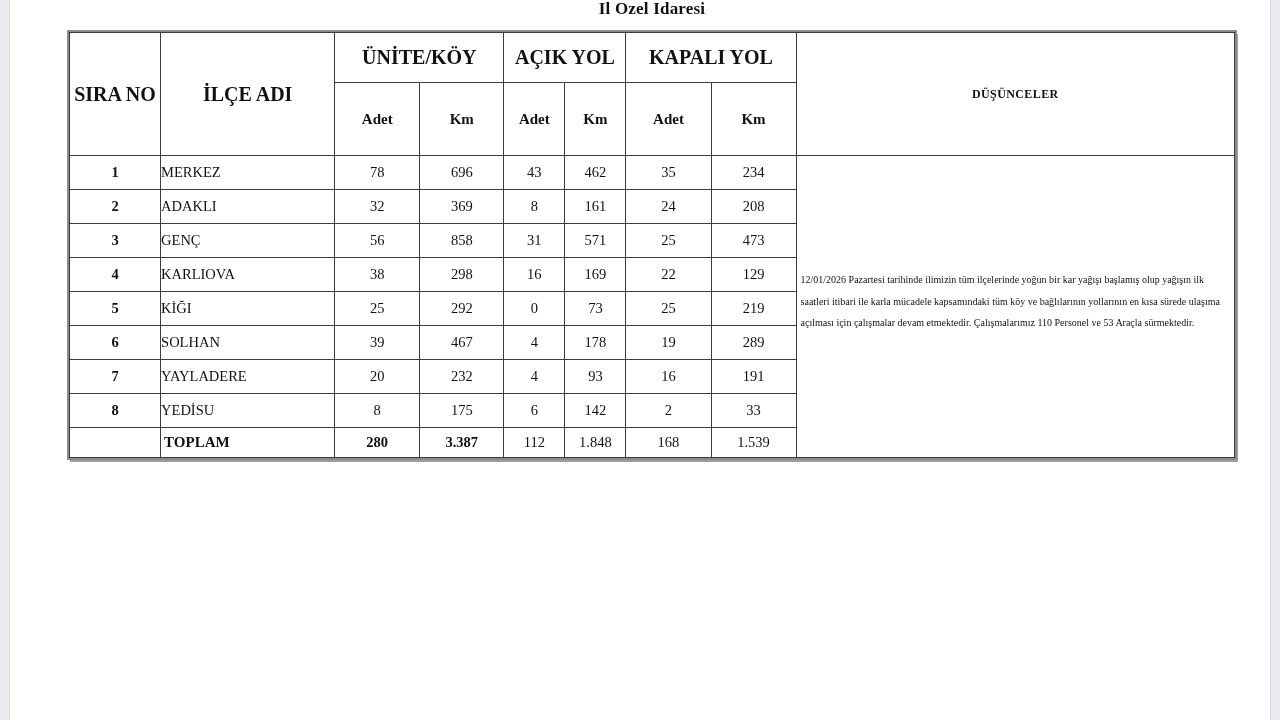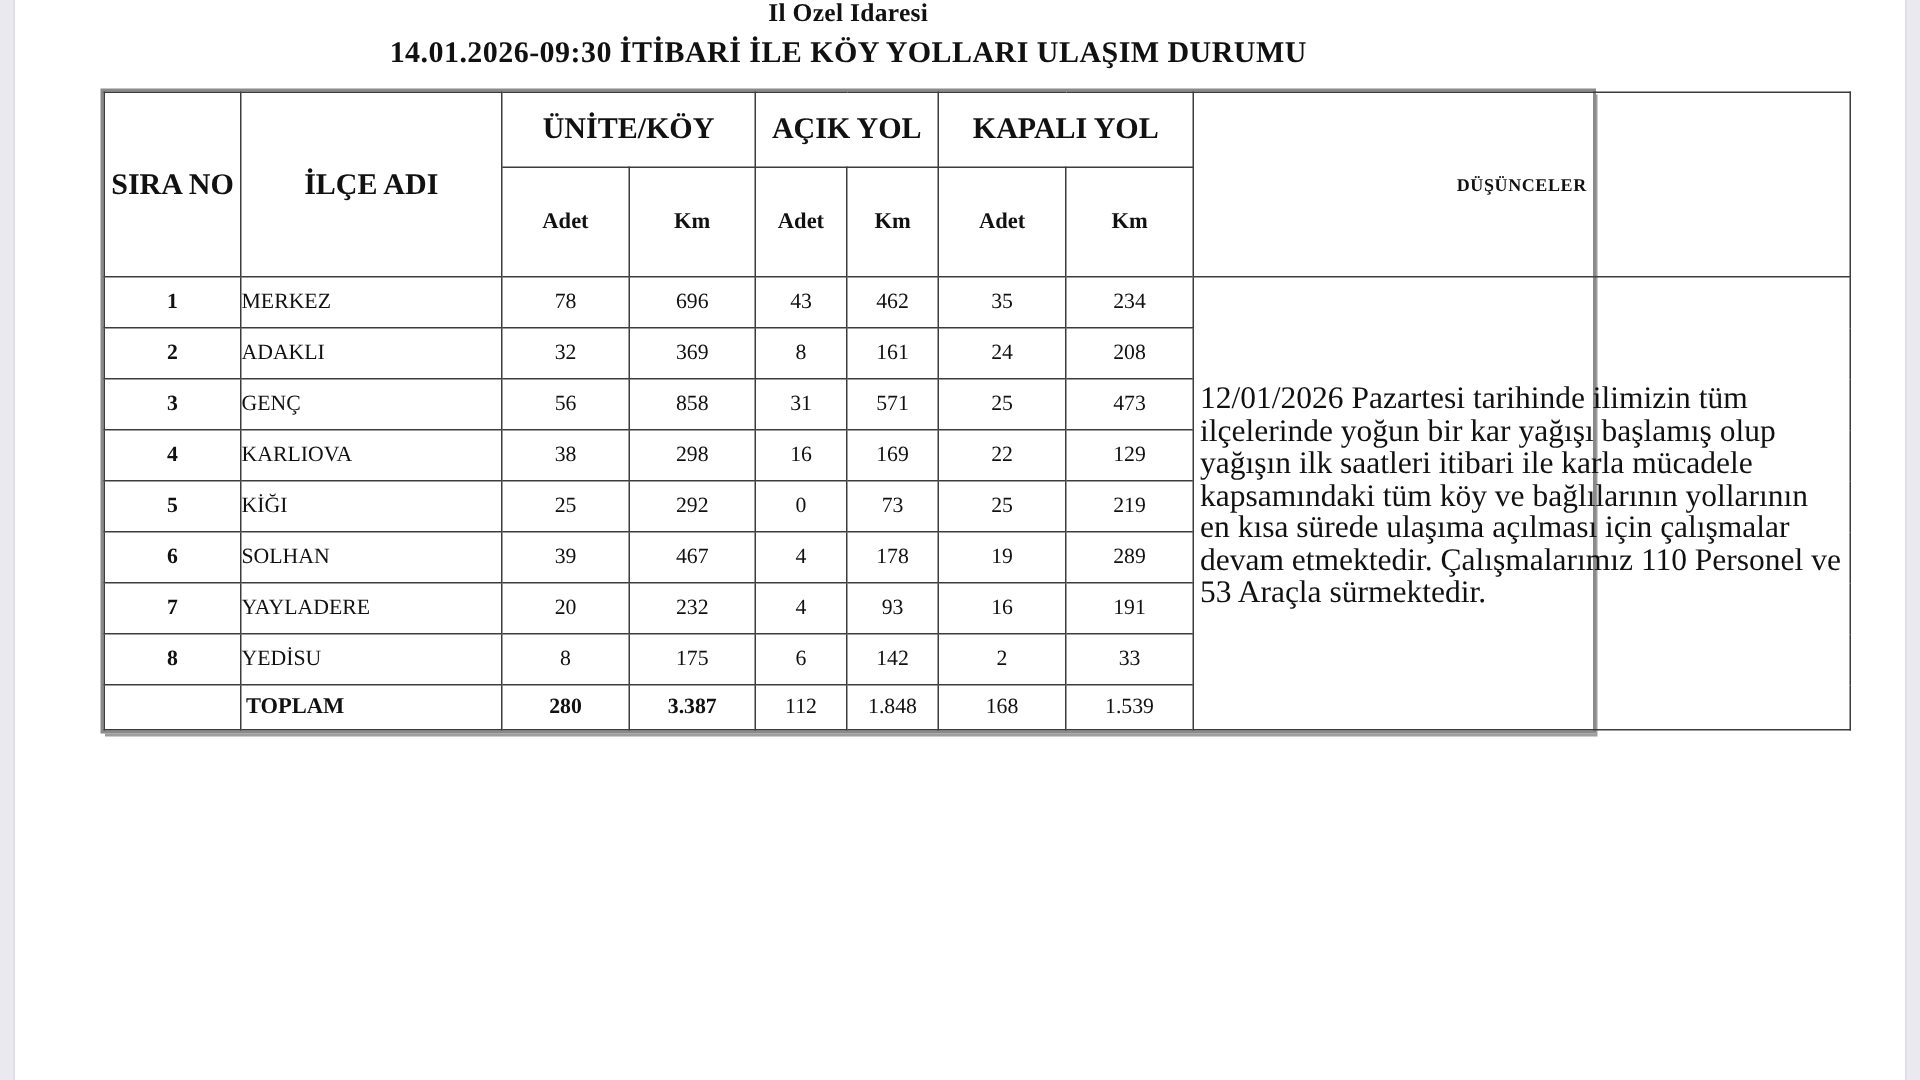--- a/index.html
+++ b/index.html
@@ -25,21 +25,21 @@
     height: 720px;
     background: #e9e9ef;
   }
   .edge-strip.left  { left: 0; border-right: 1px solid #dcdce4; }
   .edge-strip.right { right: 0; border-left: 1px solid #dcdce4; }
 
   .content {
     position: absolute;
     left: 67px;
     top: 0;
-    width: 997px;
+    width: 1170px;
   }
   .title1 {
     text-align: center;
     font-weight: bold;
     font-size: 17px;
     line-height: 19px;
     margin-top: -1px;
     letter-spacing: 0.2px;
   }
   .title2 {
@@ -79,36 +79,35 @@
 
   td { font-size: 14.5px; }
   td.sira { font-weight: bold; }
   td.ilce { text-align: left; padding-left: 0; }
   td.bold { font-weight: bold; }
   td.total-label { text-align: left; padding-left: 3px; font-weight: bold; font-size: 15px; }
 
   td.remarks-cell { vertical-align: middle; }
   .remarks-text {
     text-align: left;
-    font-size: 21px;
+    font-size: 10px;
     line-height: 21.5px;
     padding: 0 3px 0 4px;
     margin-top: -10px;
   }
 </style>
 </head>
 <body>
 
 <div class="canvas">
   <div class="edge-strip left"></div>
   <div class="edge-strip right"></div>
 
   <div class="content">
     <div class="title1">Il Ozel Idaresi</div>
-    <div class="title2">14.01.2026-09:30 İTİBARİ İLE KÖY YOLLARI ULAŞIM DURUMU</div>
 
     <div class="table-outer">
       <table>
         <colgroup>
           <col style="width:91px">
           <col style="width:174px">
           <col style="width:85px">
           <col style="width:84px">
           <col style="width:61px">
           <col style="width:61px">

